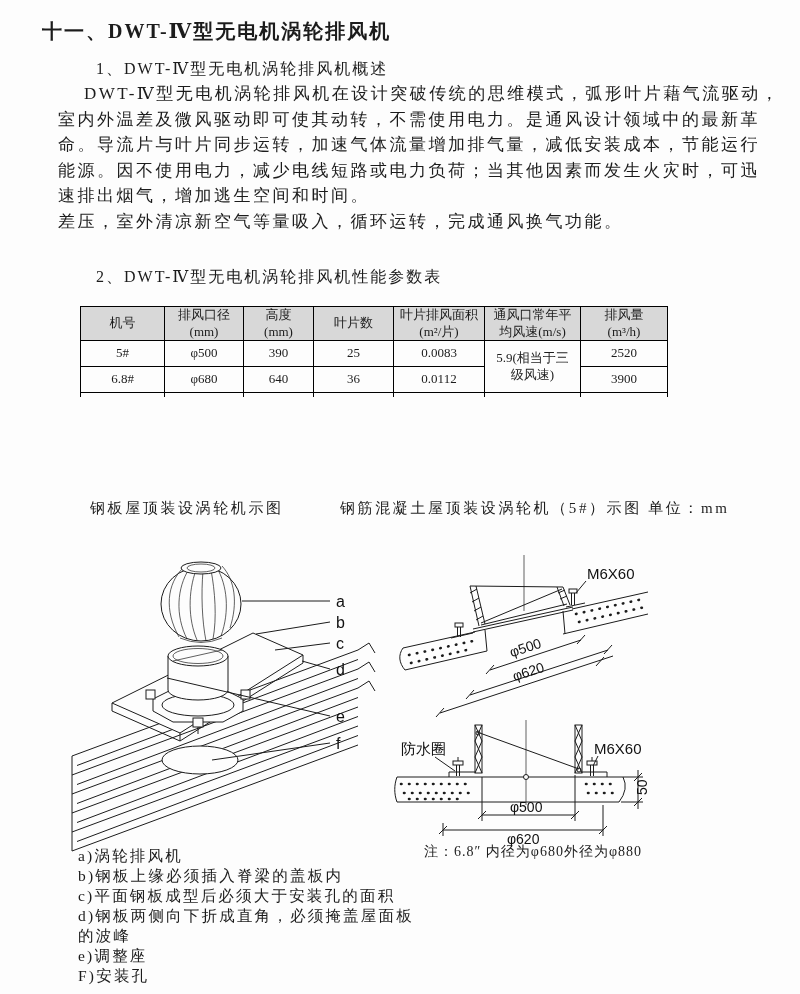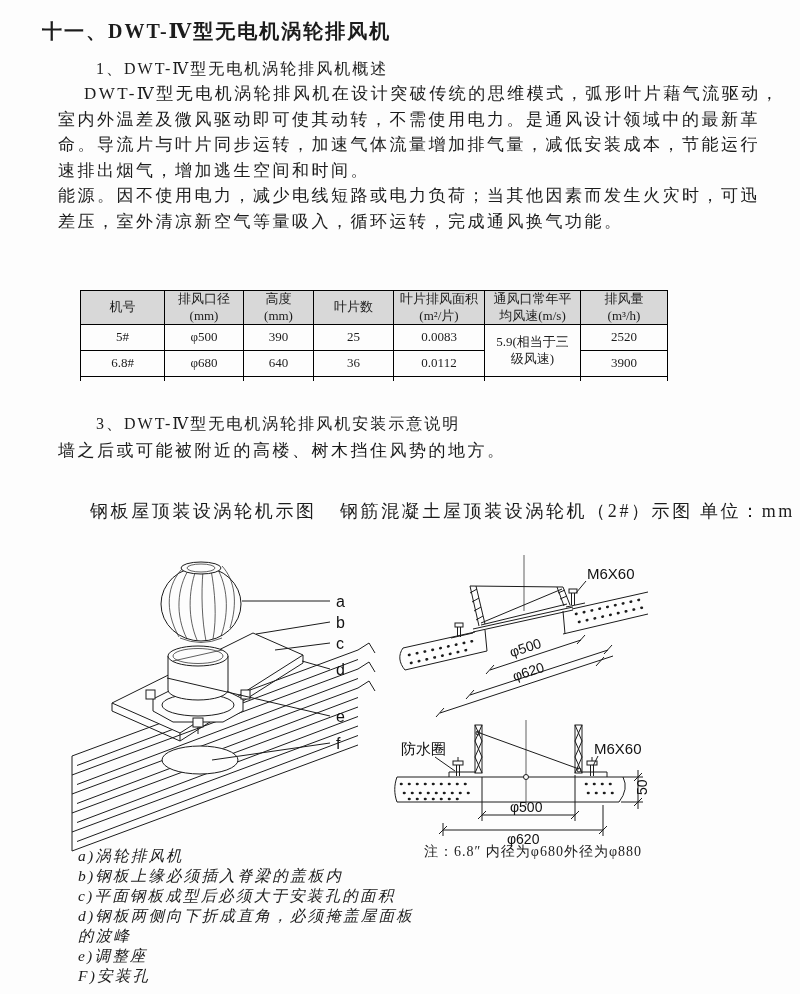--- a/index.html
+++ b/index.html
@@ -5,28 +5,28 @@
   html,body{margin:0;padding:0;background:#888;}
   .page{position:relative;width:800px;height:994px;background:#fdfdfd;margin:0 auto;
         font-family:"Liberation Serif","DejaVu Serif",serif;color:#1c1c1c;overflow:hidden;}
   .abs{position:absolute;}
   .doc-title{left:42px;top:18px;font-size:20px;font-weight:bold;letter-spacing:2px;white-space:nowrap;}
   .sec-head{left:96px;font-size:16px;letter-spacing:2px;white-space:nowrap;}
   .para{left:58px;font-size:17px;letter-spacing:2.5px;}
   .para .ln{height:25.5px;line-height:25.5px;white-space:nowrap;}
   .para .ind-l{padding-left:26px;}
   .para .ind-c{padding-left:38px;}
-  .caption{top:499px;font-size:18px;letter-spacing:2.6px;white-space:nowrap;}
-  table.perf{position:absolute;left:80px;top:290px;border-collapse:collapse;table-layout:fixed;
+  .caption{top:499px;font-size:15px;letter-spacing:2.6px;white-space:nowrap;}
+  table.perf{position:absolute;left:80px;top:306px;border-collapse:collapse;table-layout:fixed;
              font-size:13px;text-align:center;color:#1c1c1c;}
   table.perf td{border:1px solid #000;white-space:pre-line;line-height:1.25;padding:0 2px;}
   table.perf tr.hdr td{background:#d8d8d8;height:33px;}
   table.perf tr.data td{height:25px;background:#fdfdfd;}
   table.perf tr.stub td{height:4px;border-bottom:none;background:#fdfdfd;}
-  .legend{left:78px;top:846px;font-size:15.5px;letter-spacing:2.2px;font-style:italic;}
+  .legend{left:78px;top:846px;font-size:15.5px;letter-spacing:2.2px;}
   .legend .ln{height:20px;line-height:20px;white-space:nowrap;}
   .note{left:424px;top:843px;font-size:14px;letter-spacing:1px;white-space:nowrap;text-align:right;}
   svg{position:absolute;overflow:visible;}
   svg .s{stroke:#1c1c1c;fill:none;stroke-width:1;}
   svg .sw{stroke:#1c1c1c;fill:#fdfdfd;stroke-width:1;}
   svg .thin{stroke:#1c1c1c;fill:none;stroke-width:.7;}
   svg .dots{stroke:#1c1c1c;fill:none;stroke-width:2.6;stroke-linecap:round;stroke-dasharray:.5 7.5;}
   svg text{fill:#111;}
   .lab{font-family:"Liberation Sans","DejaVu Sans",sans-serif;font-size:16px;}
   .dimt{font-family:"Liberation Sans","DejaVu Sans",sans-serif;font-size:14px;}
@@ -39,28 +39,29 @@
 <div class="page">
 
   <div class="abs doc-title">十一、DWT-Ⅳ型无电机涡轮排风机</div>
 
   <div class="abs sec-head" style="top:59px">1、DWT-Ⅳ型无电机涡轮排风机概述</div>
 
   <div class="abs para" style="top:81px">
     <div class="ln ind-l">DWT-Ⅳ型无电机涡轮排风机在设计突破传统的思维模式，弧形叶片藉气流驱动，</div>
     <div class="ln">室内外温差及微风驱动即可使其动转，不需使用电力。是通风设计领域中的最新革</div>
     <div class="ln">命。导流片与叶片同步运转，加速气体流量增加排气量，减低安装成本，节能运行</div>
+    <div class="ln">能源。因不使用电力，减少电线短路或电力负荷；当其他因素而发生火灾时，可迅</div>
     <div class="ln">速排出烟气，增加逃生空间和时间。</div>
-    <div class="ln">能源。因不使用电力，减少电线短路或电力负荷；当其他因素而发生火灾时，可迅</div>
   </div>
 
   <div class="abs para" style="top:209px">
     <div class="ln">差压，室外清凉新空气等量吸入，循环运转，完成通风换气功能。</div>
   </div>
 
+  <div class="abs sec-head" style="top:267px">2、DWT-Ⅳ型无电机涡轮排风机性能参数表</div>
 
   <table class="perf">
     <colgroup>
       <col style="width:84px">
         <col style="width:79px">
         <col style="width:70px">
         <col style="width:80px">
       <col style="width:91px">
         <col style="width:96px">
         <col style="width:87px">
@@ -103,28 +104,26 @@
           <td></td>
           <td></td>
           <td></td>
           <td></td>
           <td></td>
           <td></td>
     </tr>
   </tbody>
     </table>
 
-  <div class="abs sec-head" style="top:414px">3、DWT-Ⅳ型无电机涡轮排风机安装示意说明</div>
 
   <div class="abs para" style="top:438px">
-    <div class="ln">墙之后或可能被附近的高楼、树木挡住风势的地方。</div>
   </div>
 
   <div class="abs caption" style="left:90px">钢板屋顶装设涡轮机示图</div>
-  <div class="abs caption" style="left:340px">钢筋混凝土屋顶装设涡轮机（2#）示图 单位：mm</div>
+  <div class="abs caption" style="left:340px">钢筋混凝土屋顶装设涡轮机（5#）示图 单位：mm</div>
 
   <svg style="left:60px;top:538px" width="330" height="320" viewBox="0 0 330 320">
     <g>
       <path class="s" d="M12,218 L298,112"></path>
         <path class="s" d="M17,227.5 L298,121.5"></path>
       <path class="s" d="M12,237 L298,131"></path>
         <path class="s" d="M17,246.5 L298,140.5"></path>
       <path class="s" d="M12,256 L298,150"></path>
         <path class="s" d="M17,265.5 L298,159.5"></path>
       <path class="s" d="M12,275 L298,169"></path>

